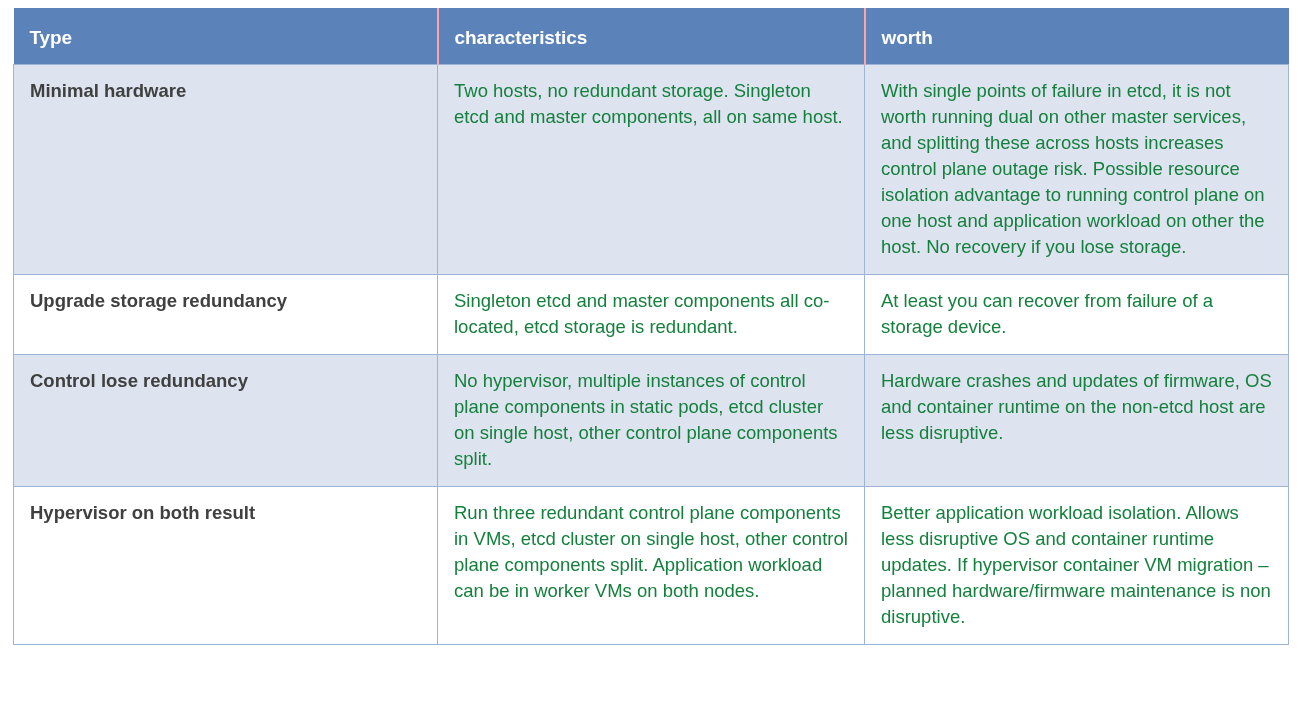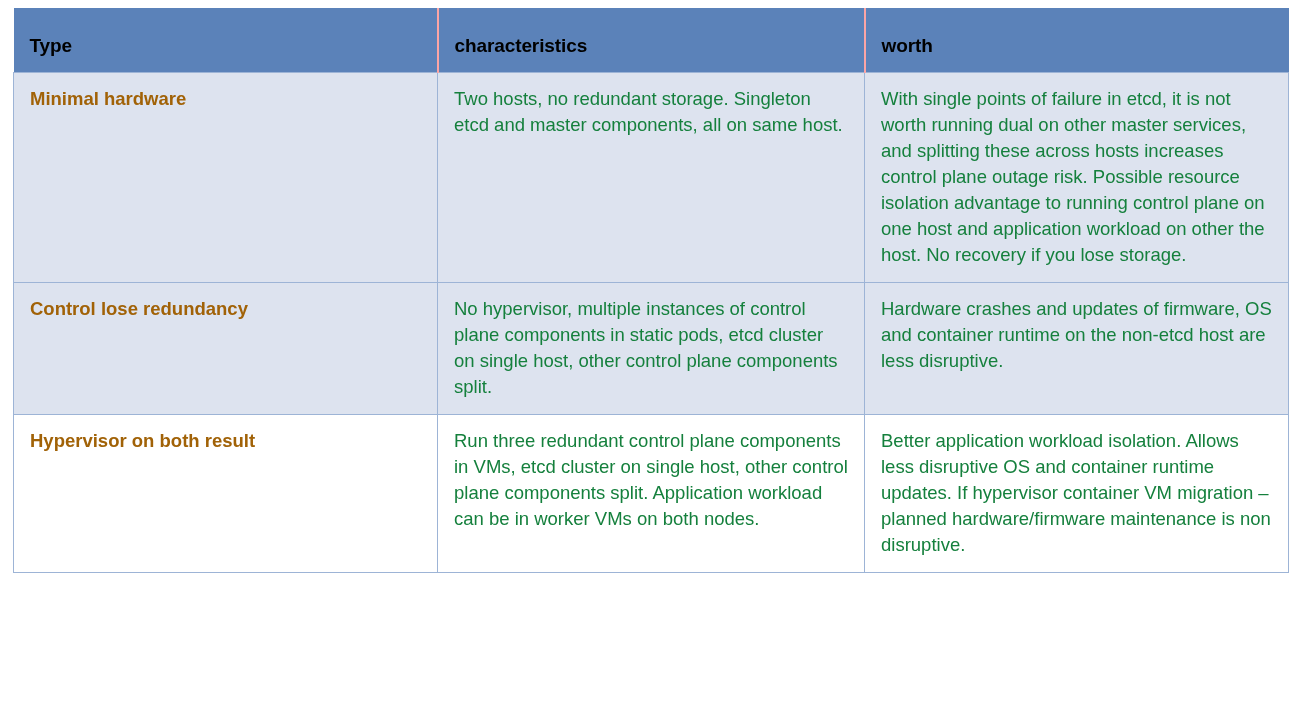--- a/index.html
+++ b/index.html
@@ -28,25 +28,25 @@
     width: 1275px;
   }
 
   table.cmp col.c-type   { width: 424px; }
   table.cmp col.c-char   { width: 427px; }
   table.cmp col.c-result { width: 424px; }
 
   
   thead th {
     background: #5b82b9;
-    color: #000000;
+    color: #ffffff;
     font-size: 19px;
     font-weight: bold;
     text-align: left;
-    padding: 26px 0 15px 16px;
+    padding: 18px 0 15px 16px;
     border: none;
     letter-spacing: -0.1px;
     vertical-align: middle;
     height: 23px;
     box-sizing: content-box;
   }
   thead th.col-char,
   thead th.col-result {
     border-left: 2px solid #fca5a5;
   }
@@ -59,21 +59,21 @@
     line-height: 26px;
     color: #15803d;
     vertical-align: top;
   }
 
   tbody tr.shade td { background: #dde3ef; }
   tbody tr.plain td { background: #ffffff; }
 
   tbody td.type-cell {
     font-weight: bold;
-    color: #a16207;
+    color: #404040;
   }
 </style>
 </head>
 <body>
 
 <div class="table-wrap">
   <table class="cmp">
     <colgroup>
       <col class="c-type">
       <col class="c-char">
@@ -87,20 +87,25 @@
       </tr>
     </thead>
     <tbody>
 
       <tr class="shade">
         <td class="type-cell">Minimal hardware</td>
         <td class="char-cell">Two hosts, no redundant storage. Singleton etcd and master components, all on same host.</td>
         <td class="result-cell">With single points of failure in etcd, it is not worth running dual on other master services, and splitting these across hosts increases control plane outage risk. Possible resource isolation advantage to running control plane on one host and application workload on other the host. No recovery if you lose storage.</td>
       </tr>
 
+      <tr class="plain">
+        <td class="type-cell">Upgrade storage redundancy</td>
+        <td class="char-cell">Singleton etcd and master components all co-located, etcd storage is redundant.</td>
+        <td class="result-cell">At least you can recover from failure of a storage device.</td>
+      </tr>
 
       <tr class="shade">
         <td class="type-cell">Control lose redundancy</td>
         <td class="char-cell">No hypervisor, multiple instances of control plane components in static pods, etcd cluster on single host, other control plane components split.</td>
         <td class="result-cell">Hardware crashes and updates of firmware, OS and container runtime on the non-etcd host are less disruptive.</td>
       </tr>
 
       <tr class="plain">
         <td class="type-cell">Hypervisor on both result</td>
         <td class="char-cell">Run three redundant control plane components in VMs, etcd cluster on single host, other control plane components split. Application workload can be in worker VMs on both nodes.</td>

